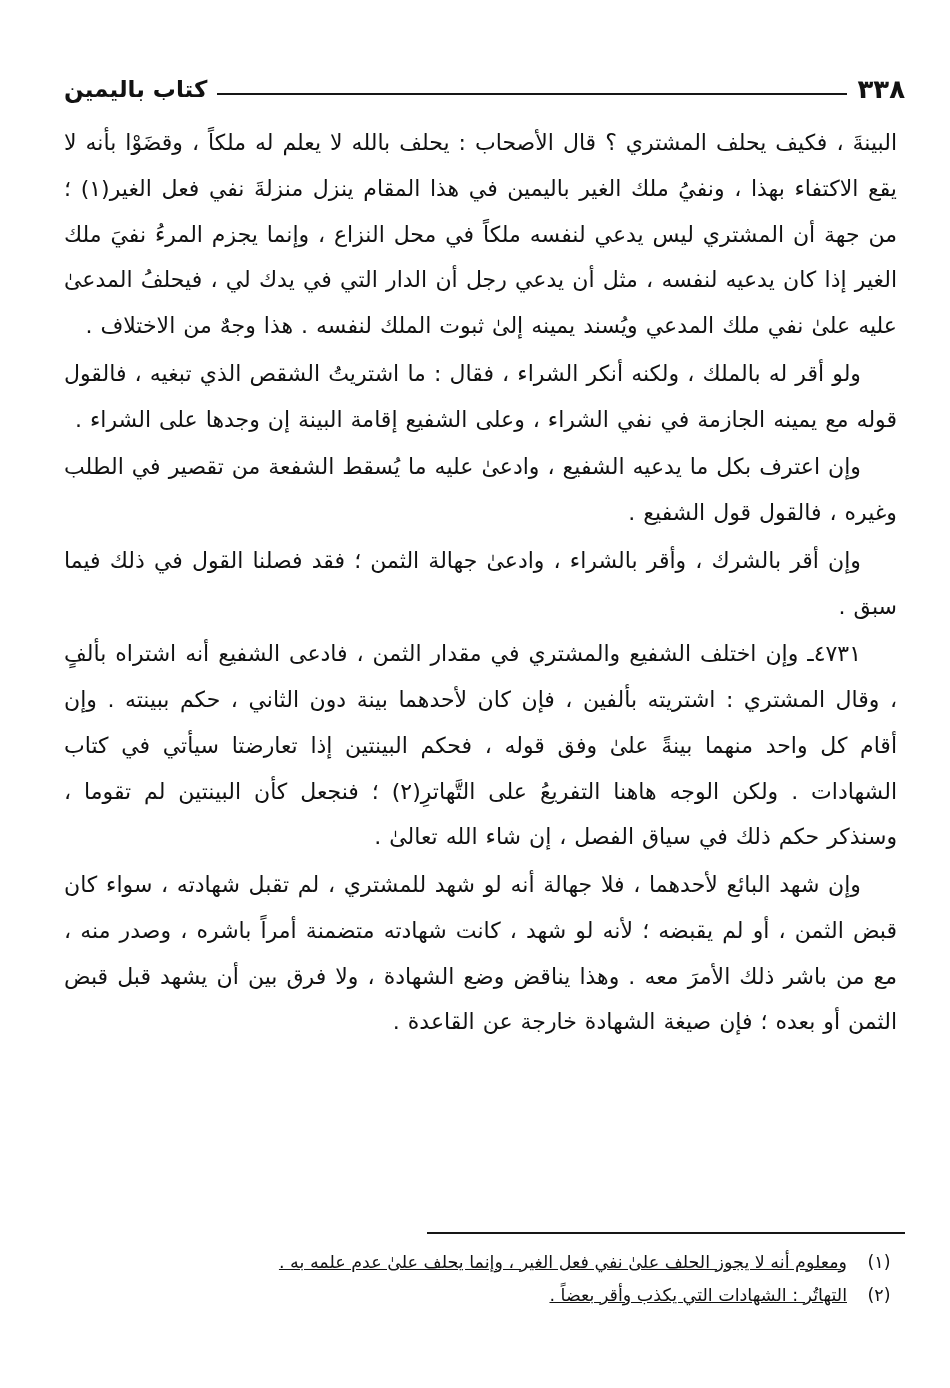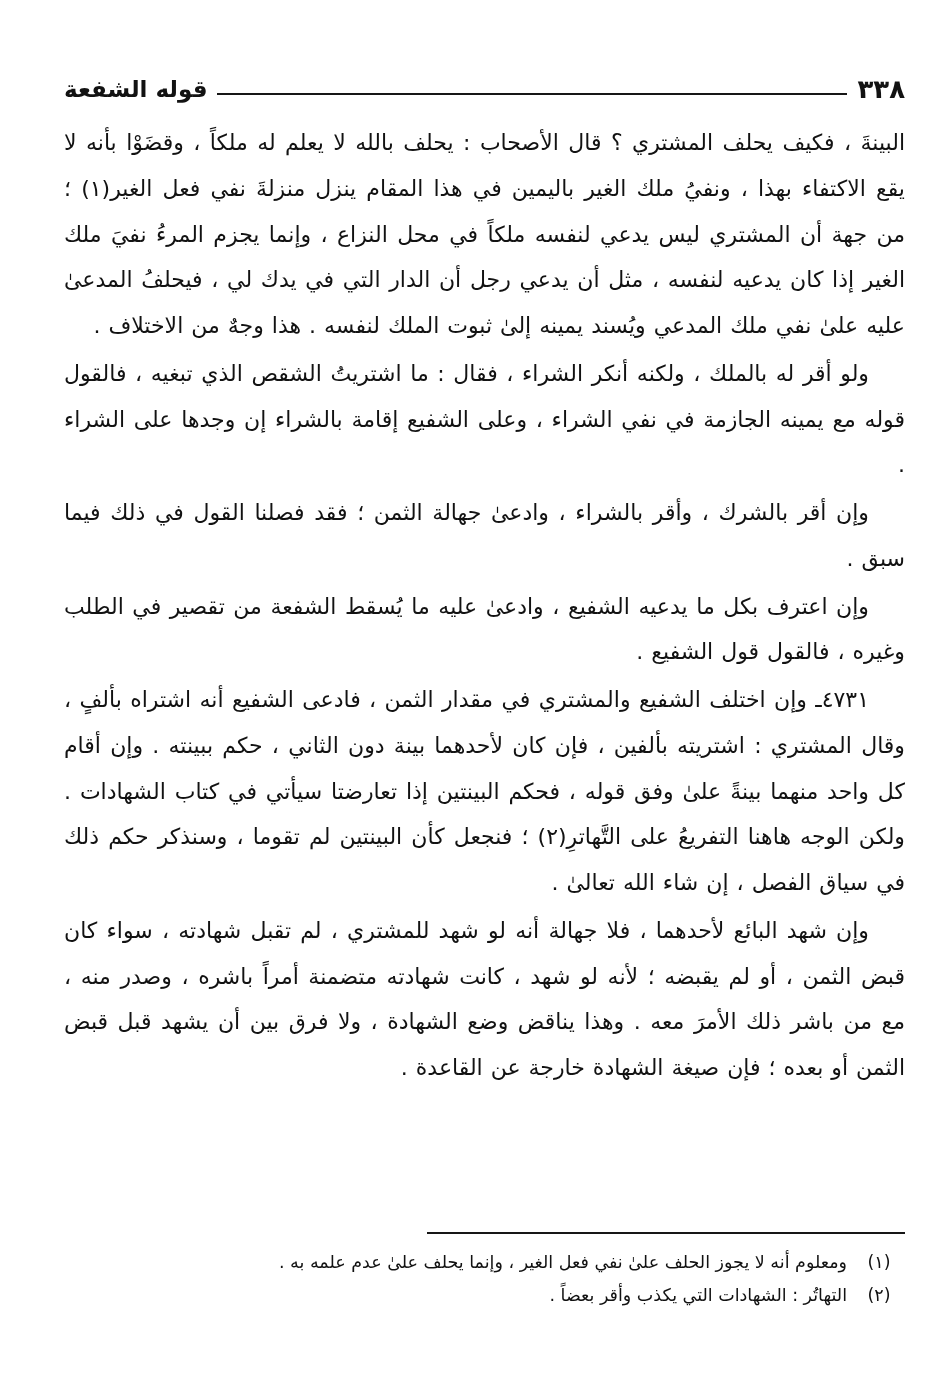--- a/index.html
+++ b/index.html
@@ -37,21 +37,21 @@
     height: 2px;
     background: #161616;
     margin: 10px 10px 0 10px;
   }
   .book-title {
     font-size: 23px;
     white-space: nowrap;
   }
   
   .body p {
-    margin: 0 0 2px 0;
+    margin: 0 8px 2px 0;
     font-size: 22px;
     line-height: 2.08;
     text-align: justify;
     text-indent: 36px;
     word-spacing: 1px;
   }
   .body p.continuation {
     text-indent: 0;
   }
   
@@ -74,38 +74,39 @@
     line-height: 1.9;
     padding-right: 8px;
   }
   .fn-marker {
     min-width: 36px;
     text-align: center;
     white-space: nowrap;
   }
   .fn-text {
     flex: 1;
+    text-decoration: underline;
   }
 </style>
 </head>
 <body>
 
 <div class="page">
 
   <div class="header">
     <span class="page-num">٣٣٨</span>
     <span class="header-rule"></span>
-    <span class="book-title">قوله الشفعة</span>
+    <span class="book-title">كتاب باليمين</span>
   </div>
 
   <div class="body">
     <p class="continuation">البينةَ ، فكيف يحلف المشتري ؟ قال الأصحاب : يحلف بالله لا يعلم له ملكاً ، وقضَوْا بأنه لا يقع الاكتفاء بهذا ، ونفيُ ملك الغير باليمين في هذا المقام ينزل منزلةَ نفي فعل الغير(١) ؛ من جهة أن المشتري ليس يدعي لنفسه ملكاً في محل النزاع ، وإنما يجزم المرءُ نفيَ ملك الغير إذا كان يدعيه لنفسه ، مثل أن يدعي رجل أن الدار التي في يدك لي ، فيحلفُ المدعىٰ عليه علىٰ نفي ملك المدعي ويُسند يمينه إلىٰ ثبوت الملك لنفسه . هذا وجهٌ من الاختلاف .</p>
-    <p>ولو أقر له بالملك ، ولكنه أنكر الشراء ، فقال : ما اشتريتُ الشقص الذي تبغيه ، فالقول قوله مع يمينه الجازمة في نفي الشراء ، وعلى الشفيع إقامة بالشراء إن وجدها على الشراء .</p>
+    <p>ولو أقر له بالملك ، ولكنه أنكر الشراء ، فقال : ما اشتريتُ الشقص الذي تبغيه ، فالقول قوله مع يمينه الجازمة في نفي الشراء ، وعلى الشفيع إقامة البينة إن وجدها على الشراء .</p>
+    <p>وإن اعترف بكل ما يدعيه الشفيع ، وادعىٰ عليه ما يُسقط الشفعة من تقصير في الطلب وغيره ، فالقول قول الشفيع .</p>
     <p>وإن أقر بالشرك ، وأقر بالشراء ، وادعىٰ جهالة الثمن ؛ فقد فصلنا القول في ذلك فيما سبق .</p>
-    <p>وإن اعترف بكل ما يدعيه الشفيع ، وادعىٰ عليه ما يُسقط الشفعة من تقصير في الطلب وغيره ، فالقول قول الشفيع .</p>
     <p>٤٧٣١ـ وإن اختلف الشفيع والمشتري في مقدار الثمن ، فادعى الشفيع أنه اشتراه بألفٍ ، وقال المشتري : اشتريته بألفين ، فإن كان لأحدهما بينة دون الثاني ، حكم ببينته . وإن أقام كل واحد منهما بينةً علىٰ وفق قوله ، فحكم البينتين إذا تعارضتا سيأتي في كتاب الشهادات . ولكن الوجه هاهنا التفريعُ على التَّهاترِ(٢) ؛ فنجعل كأن البينتين لم تقوما ، وسنذكر حكم ذلك في سياق الفصل ، إن شاء الله تعالىٰ .</p>
     <p>وإن شهد البائع لأحدهما ، فلا جهالة أنه لو شهد للمشتري ، لم تقبل شهادته ، سواء كان قبض الثمن ، أو لم يقبضه ؛ لأنه لو شهد ، كانت شهادته متضمنة أمراً باشره ، وصدر منه ، مع من باشر ذلك الأمرَ معه . وهذا يناقض وضع الشهادة ، ولا فرق بين أن يشهد قبل قبض الثمن أو بعده ؛ فإن صيغة الشهادة خارجة عن القاعدة .</p>
   </div>
 
   <div class="footnotes">
     <div class="fn-rule"></div>
     <div class="footnote">
       <span class="fn-marker">(١)</span>
       <span class="fn-text">ومعلوم أنه لا يجوز الحلف علىٰ نفي فعل الغير ، وإنما يحلف علىٰ عدم علمه به .</span>
     </div>

